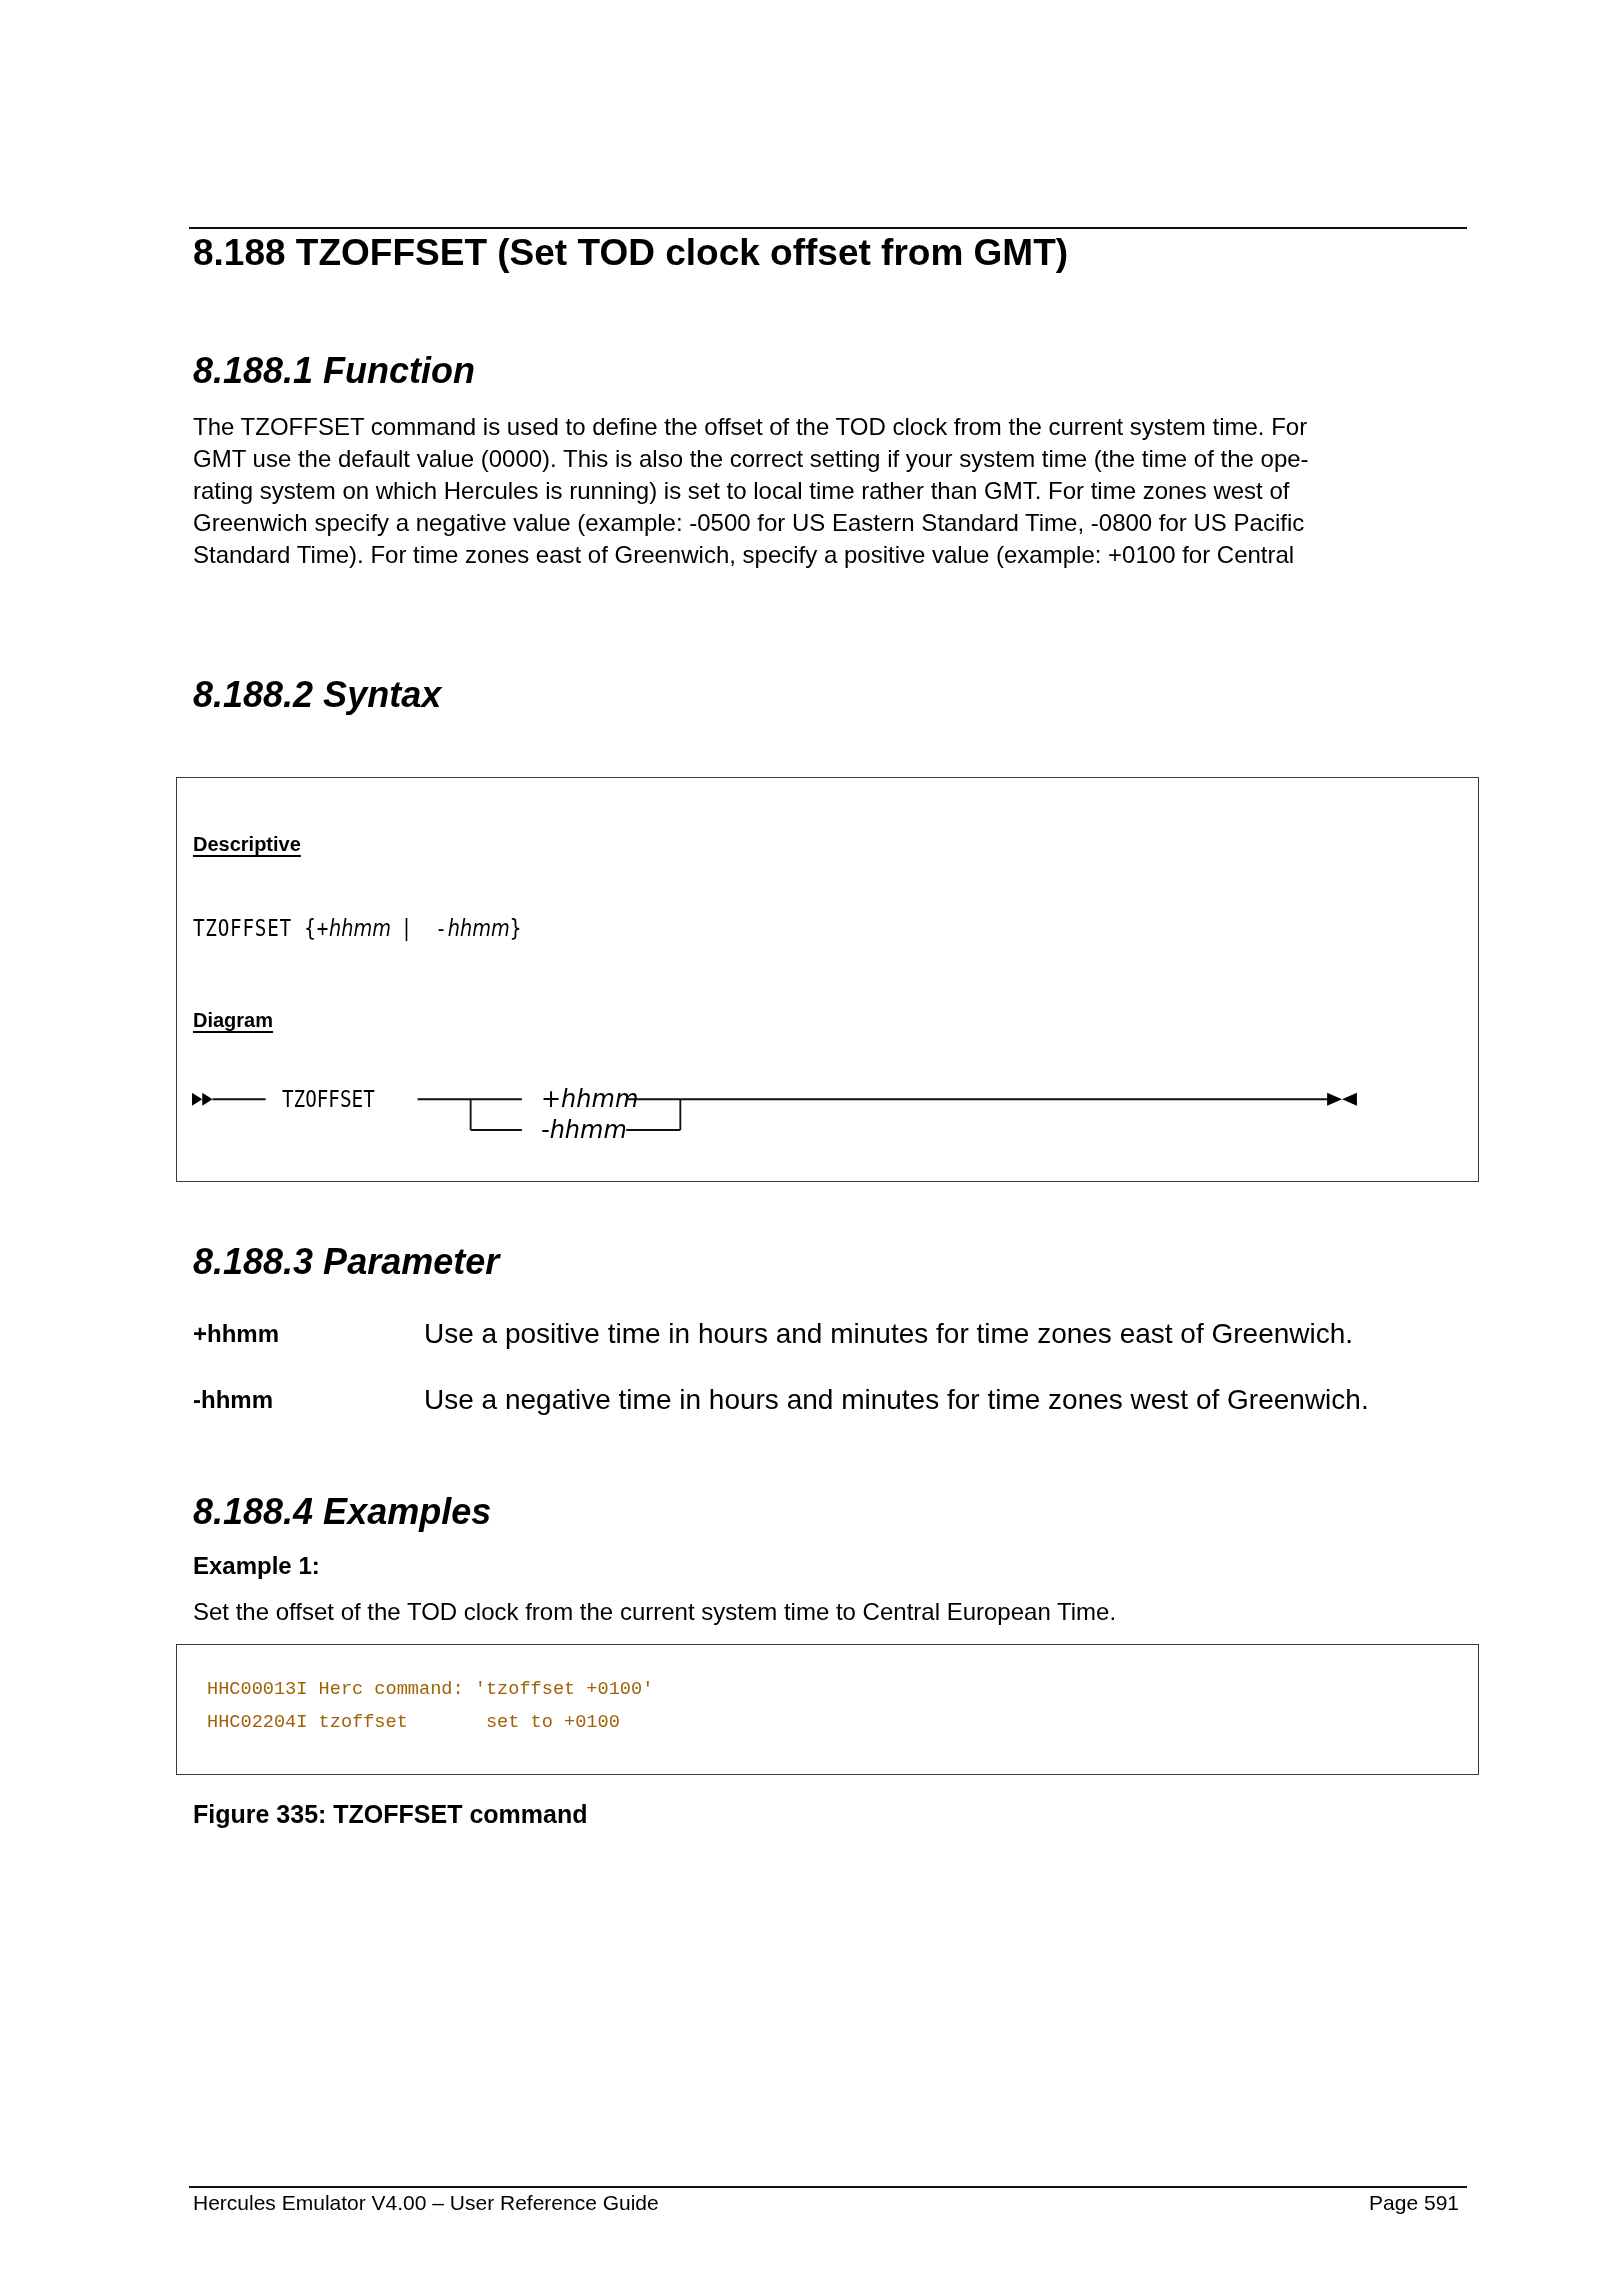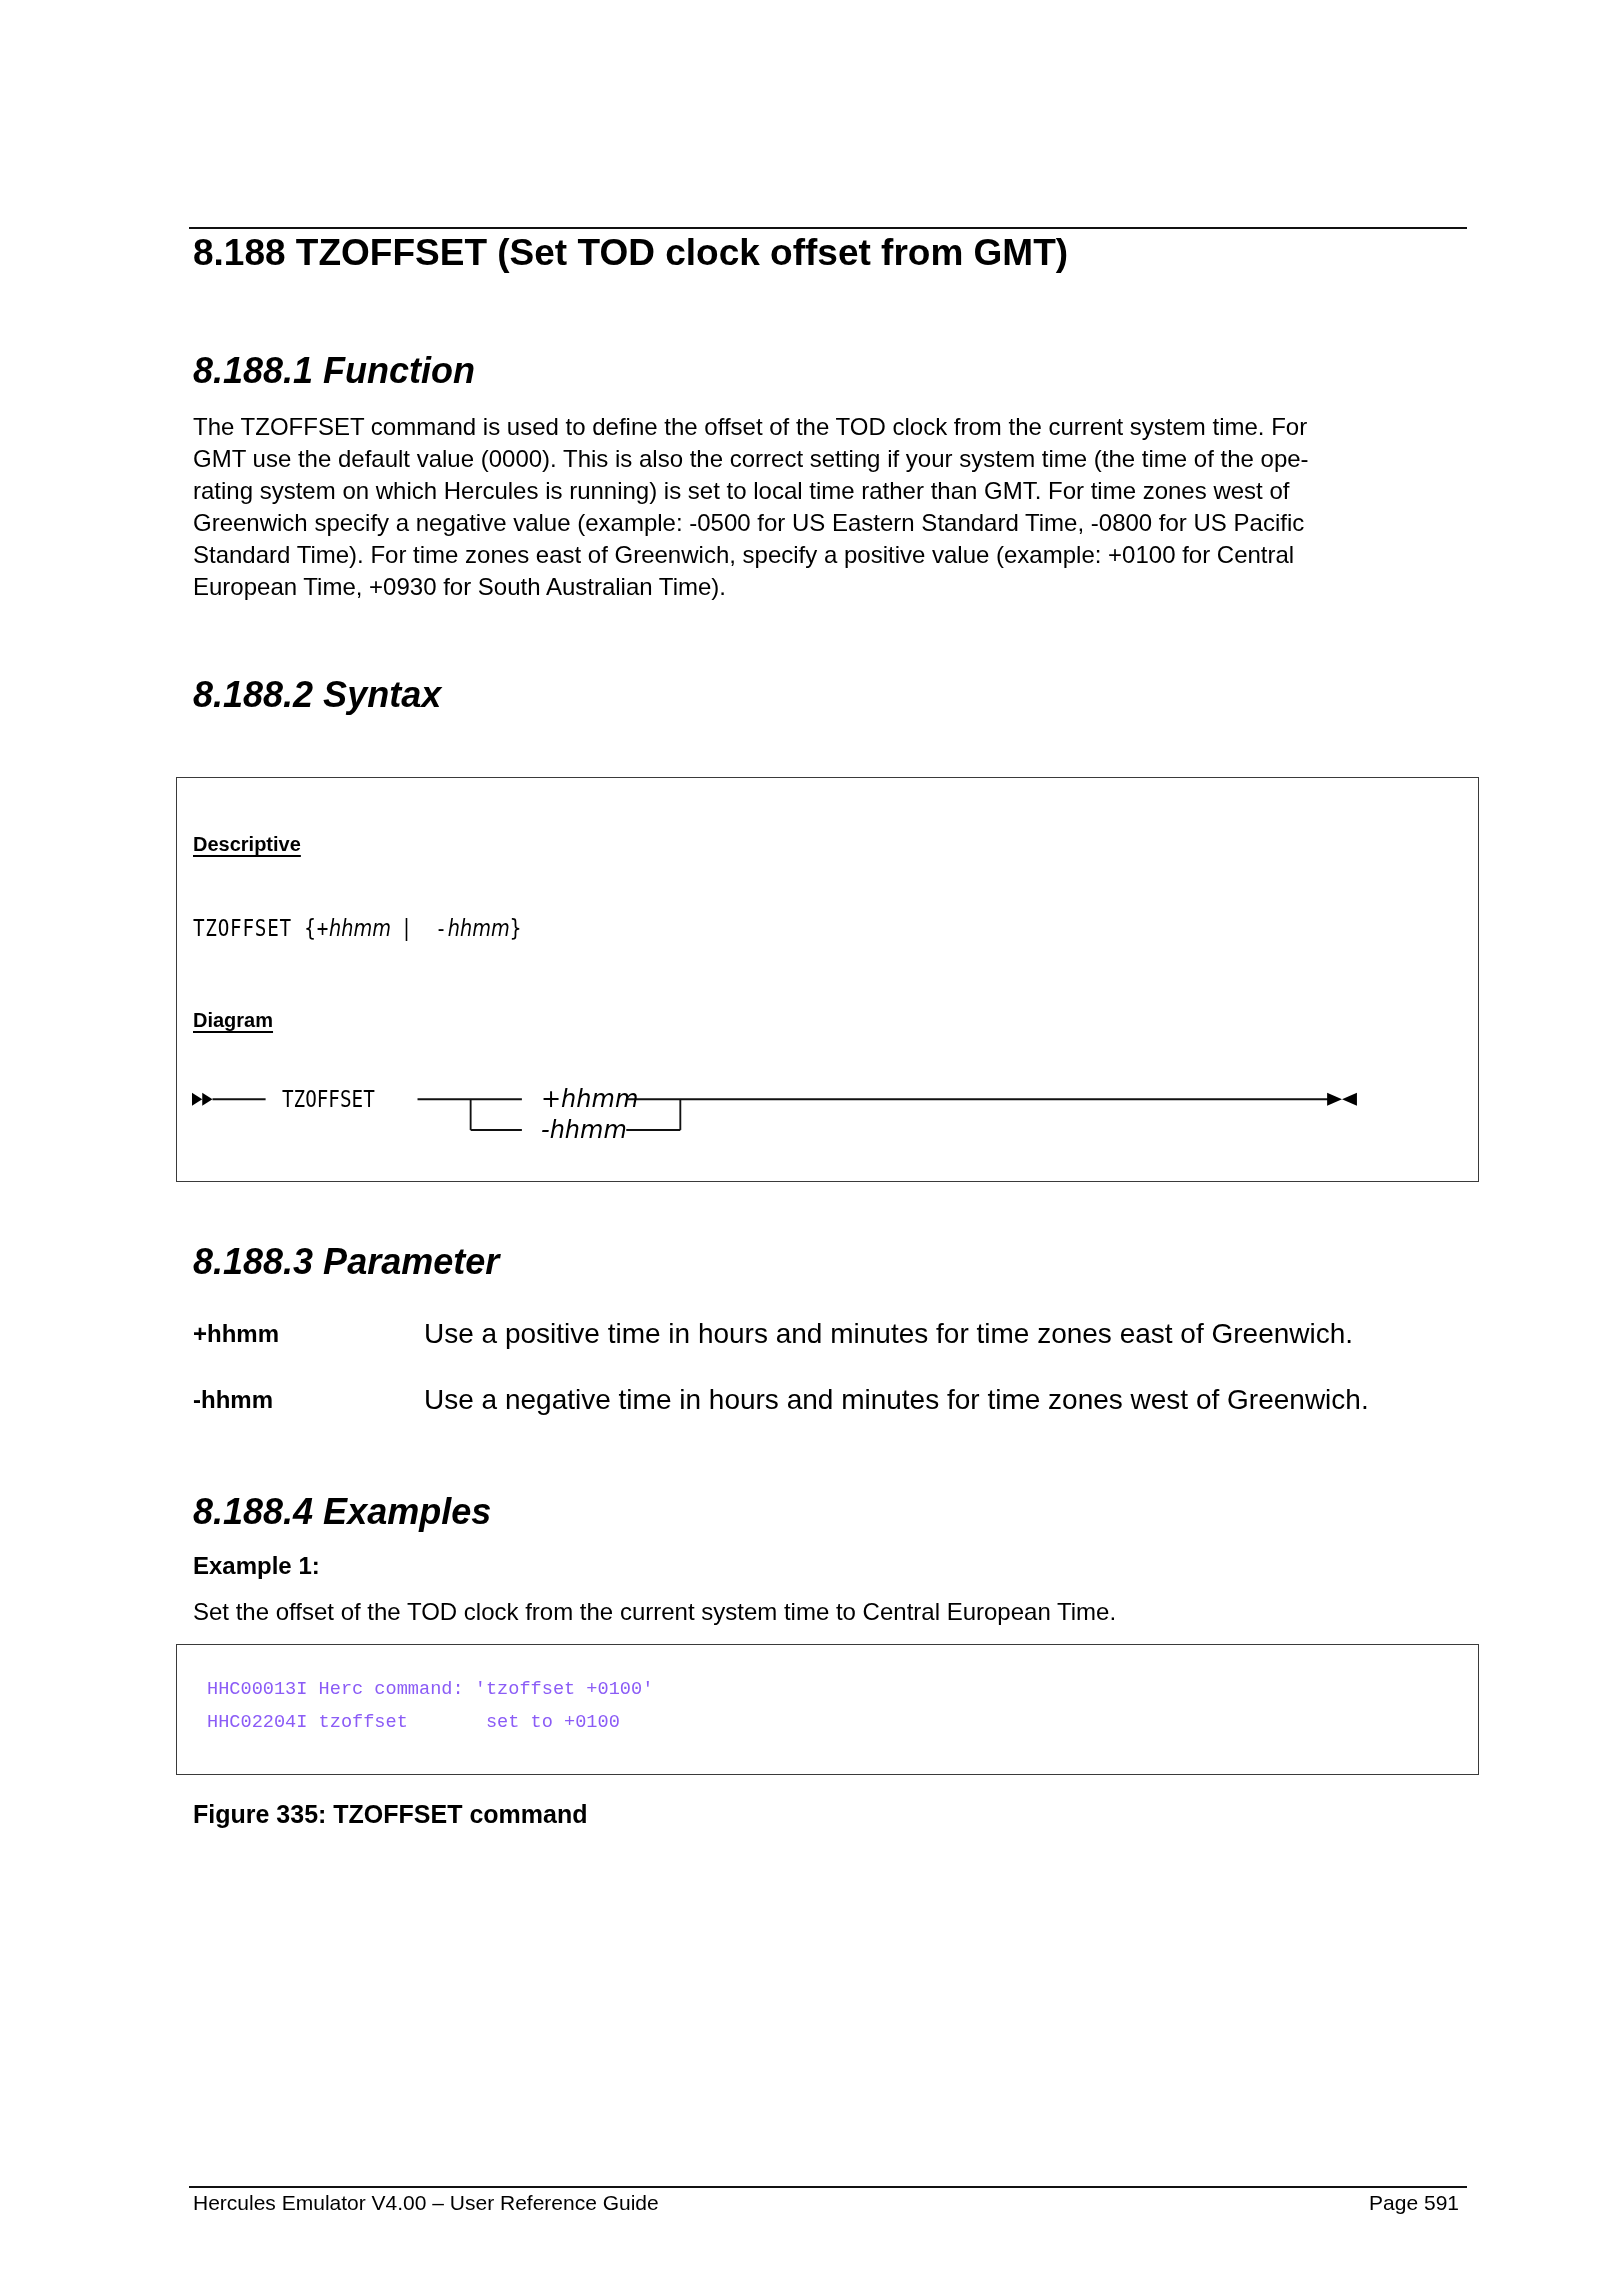--- a/index.html
+++ b/index.html
@@ -13,40 +13,39 @@
   .para { position: absolute; left: 193px; width: 1277px; font-size: 24px; line-height: 32px; white-space: normal; }
   .para span { display: block; white-space: nowrap; }
   .box { position: absolute; border: 1.9px solid #3a3a3a; box-sizing: border-box; background: #fff; }
   .ul-label { font-weight: bold; text-decoration: underline; font-size: 20px; line-height: 28px; text-underline-offset: 3.7px; }
   .syn { font-family: "DejaVu Sans Mono", monospace; font-size: 22.4px; line-height: 28px; letter-spacing: 0.9px; transform: scaleX(0.86); transform-origin: left center; }
   .syn i { font-family: "DejaVu Sans", sans-serif; font-style: italic; letter-spacing: 0; }
   .diag { font-family: "DejaVu Sans Mono", monospace; font-size: 22.4px; line-height: 26px; transform: scaleX(0.86); transform-origin: left center; }
   .diag-it { font-family: "DejaVu Sans", sans-serif; font-style: italic; font-size: 24px; line-height: 26px; }
   .param-name { font-weight: bold; font-size: 24px; line-height: 28px; }
   .param-desc { font-size: 28px; line-height: 28px; }
-  .code { font-family: "Liberation Mono", monospace; font-size: 18.6px; line-height: 22.4px; color: #8b5cf6; white-space: pre; }
+  .code { font-family: "Liberation Mono", monospace; font-size: 18.6px; line-height: 22.4px; color: #a16207; white-space: pre; }
   .caption { font-weight: bold; font-size: 25px; line-height: 28px; }
   .footer { font-size: 21px; line-height: 24px; }
   svg { position: absolute; overflow: visible; }
 </style>
 </head>
 <body>
 
 <div class="rule" style="left:189px; top:227px; width:1278px;"></div>
 
 <div class="abs h1" style="left:193px; top:234px;">8.188  TZOFFSET (Set TOD clock offset from GMT)</div>
 
 <div class="abs h2" style="left:193px; top:352px;font-style:italic;">8.188.1  Function</div>
 <div class="para" style="top:411px;">
   <span>The TZOFFSET command is used to define the offset of the TOD clock from the current system time. For</span>
   <span>GMT use the default value (0000). This is also the correct setting if your system time (the time of the ope-</span>
   <span>rating system on which Hercules is running) is set to local time rather than GMT. For time zones west of</span>
   <span>Greenwich specify a negative value (example: -0500 for US Eastern Standard Time, -0800 for US Pacific</span>
   <span>Standard Time). For time zones east of Greenwich, specify a positive value (example: +0100 for Central</span>
-  <span>European Time, +0930 for South Australian Time).</span>
 </div>
 
 <div class="abs h2" style="left:193px; top:676px;">8.188.2  Syntax</div>
 
 <div class="box" style="left:176px; top:777px; width:1303px; height:405px;">
 </div>
 
 <div class="abs ul-label" style="left:193px; top:830px;">Descriptive</div>
 
 <div class="abs syn" style="left:193px; top:914px;">

